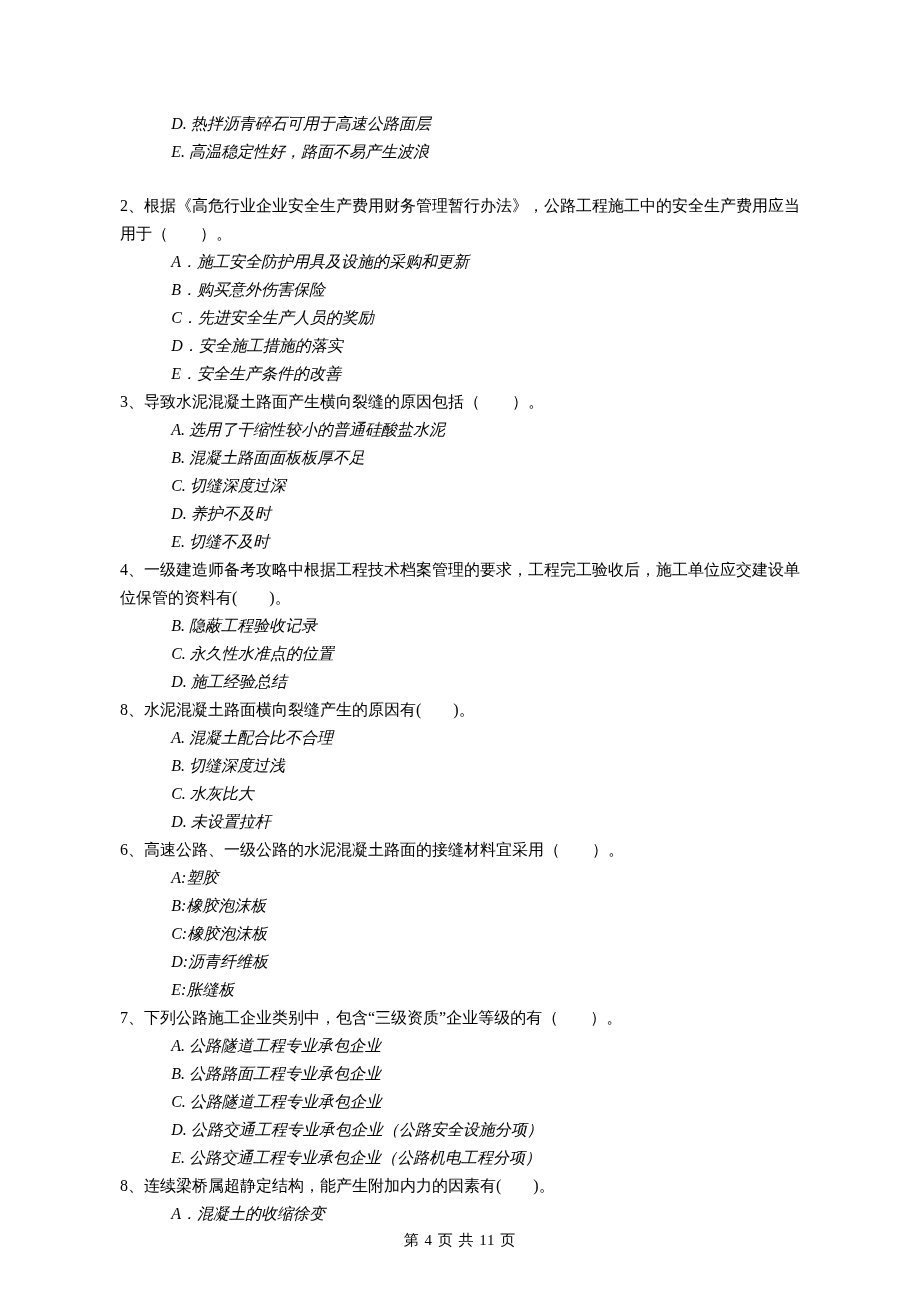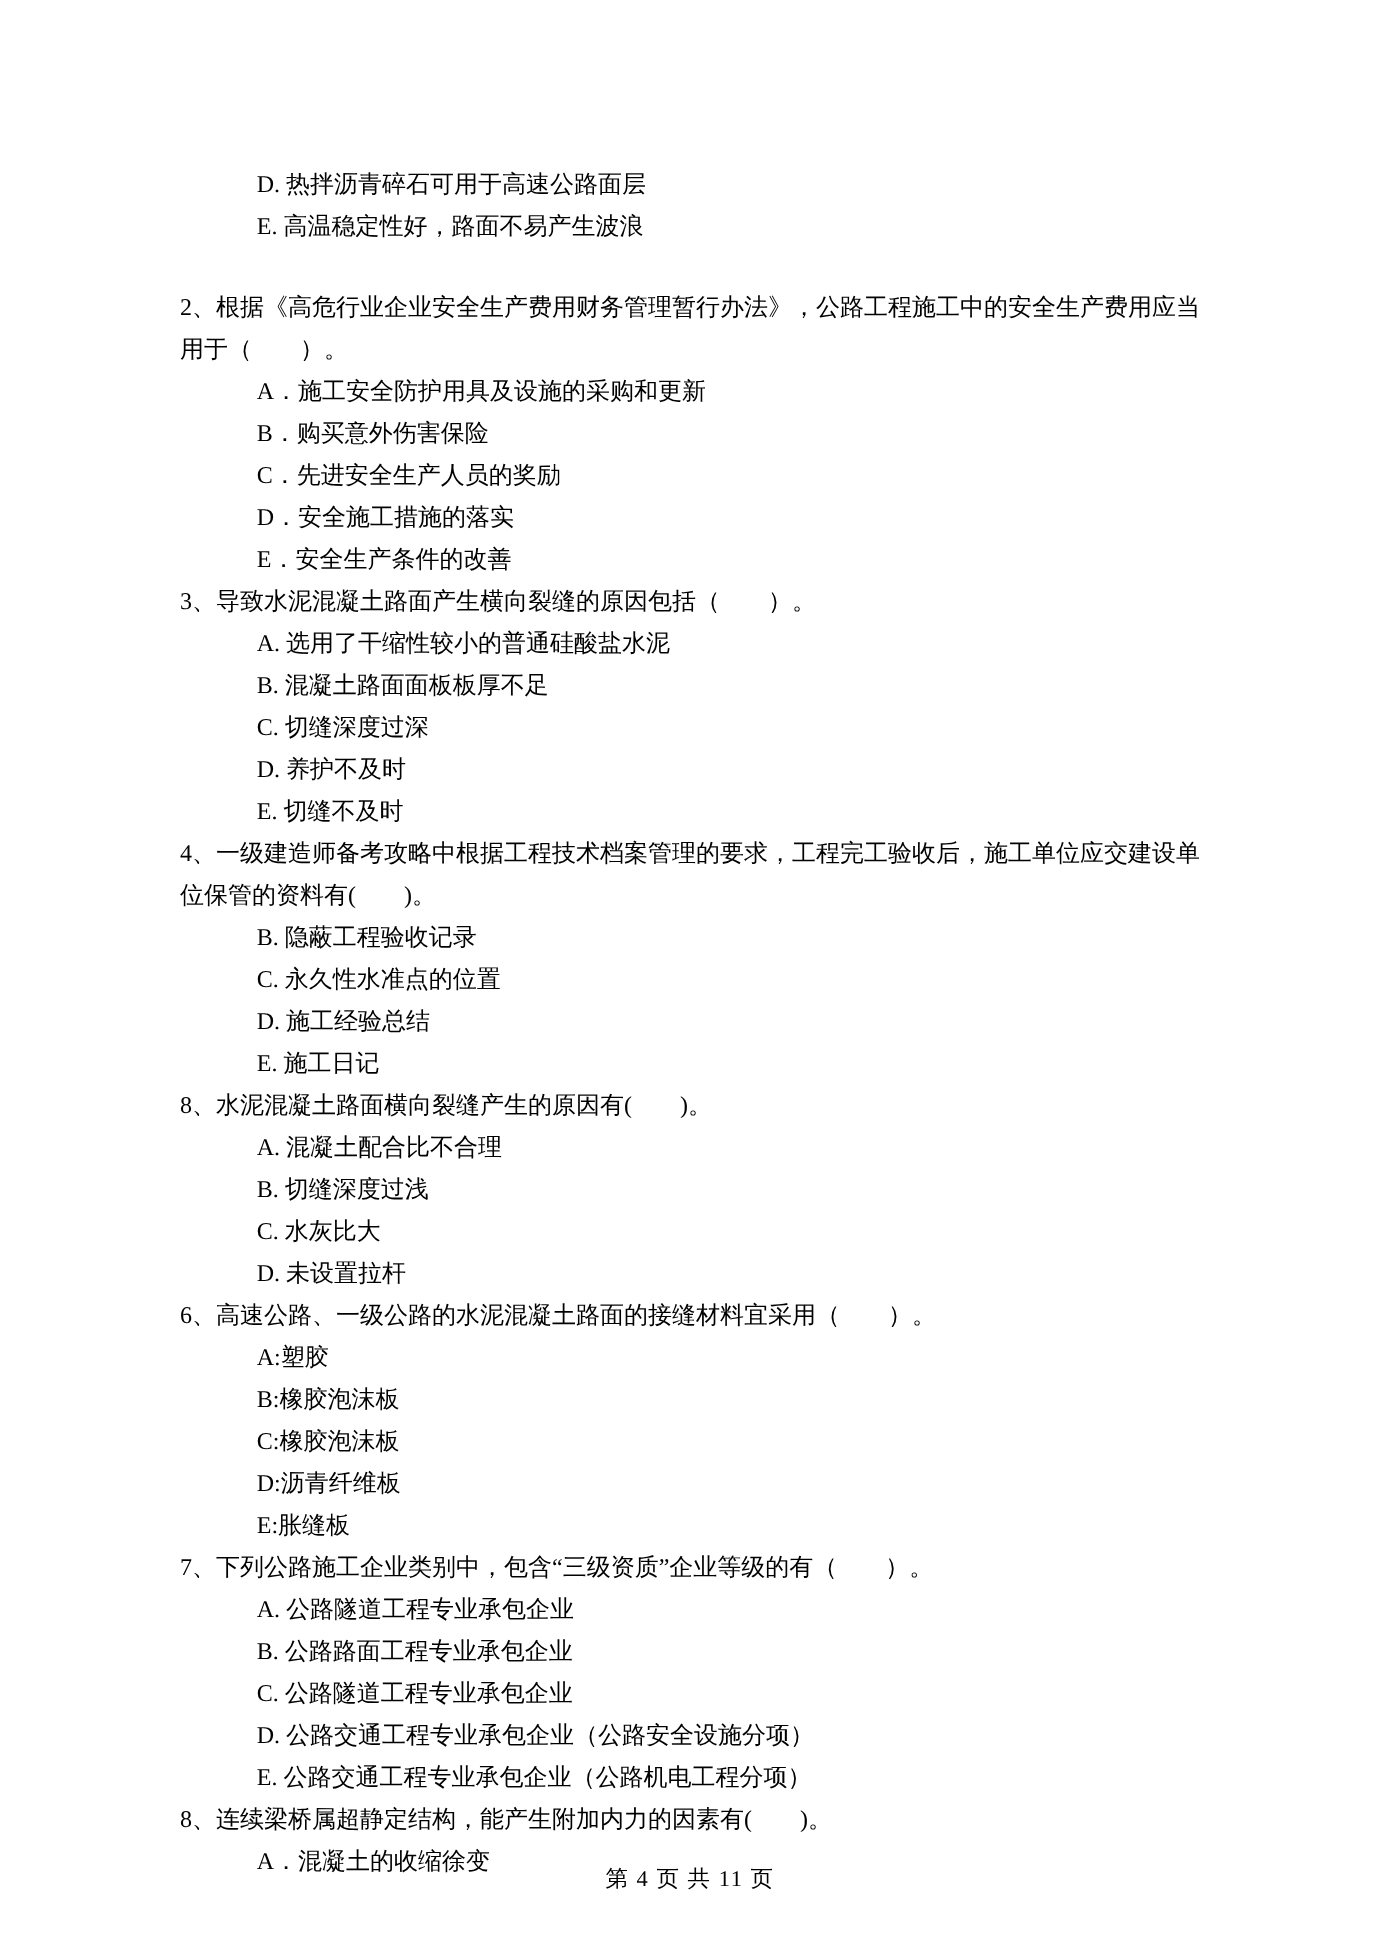--- a/index.html
+++ b/index.html
@@ -14,28 +14,29 @@
     box-sizing: border-box;
     position: relative;
   }
   .page {
     padding: 110px 120px 60px 120px;
     line-height: 1.75;
   }
   .option-indent {
     padding-left: 3.2em;
     text-indent: 0;
+    font-style: italic;
   }
   .q-stem {
     padding-left: 0;
     text-indent: 0;
   }
   .footer {
     position: absolute;
-    bottom: 40px;
+    bottom: 52px;
     left: 0;
     right: 0;
     text-align: center;
     font-size: 15px;
     color: #000;
     letter-spacing: 1px;
   }
 </style>
 </head>
 <body>
@@ -58,21 +59,20 @@
   <div class="option-indent">A. 选用了干缩性较小的普通硅酸盐水泥</div>
   <div class="option-indent">B. 混凝土路面面板板厚不足</div>
   <div class="option-indent">C. 切缝深度过深</div>
   <div class="option-indent">D. 养护不及时</div>
   <div class="option-indent">E. 切缝不及时</div>
 
   <div class="q-stem">4、一级建造师备考攻略中根据工程技术档案管理的要求，工程完工验收后，施工单位应交建设单位保管的资料有(　　)。</div>
   <div class="option-indent">B. 隐蔽工程验收记录</div>
   <div class="option-indent">C. 永久性水准点的位置</div>
   <div class="option-indent">D. 施工经验总结</div>
-  <div class="option-indent">E. 施工日记</div>
 
   <div class="q-stem">8、水泥混凝土路面横向裂缝产生的原因有(　　)。</div>
   <div class="option-indent">A. 混凝土配合比不合理</div>
   <div class="option-indent">B. 切缝深度过浅</div>
   <div class="option-indent">C. 水灰比大</div>
   <div class="option-indent">D. 未设置拉杆</div>
 
   <div class="q-stem">6、高速公路、一级公路的水泥混凝土路面的接缝材料宜采用（　　）。</div>
   <div class="option-indent">A:塑胶</div>
   <div class="option-indent">B:橡胶泡沫板</div>

